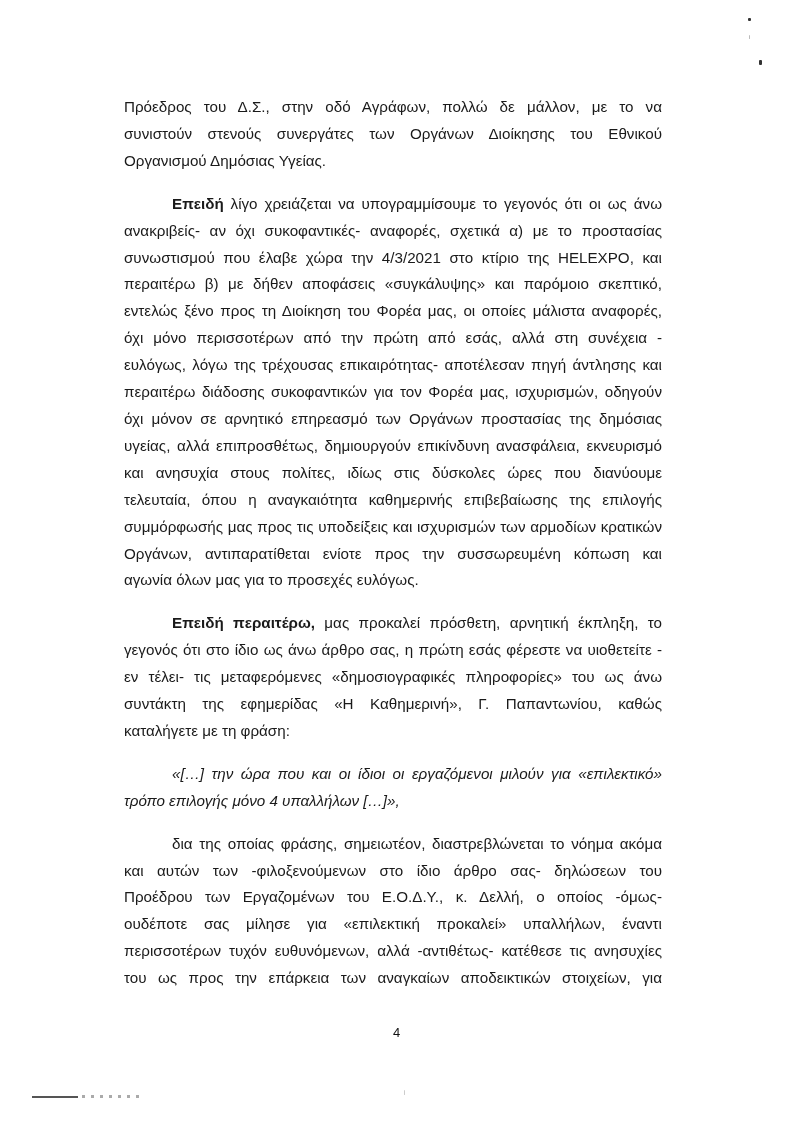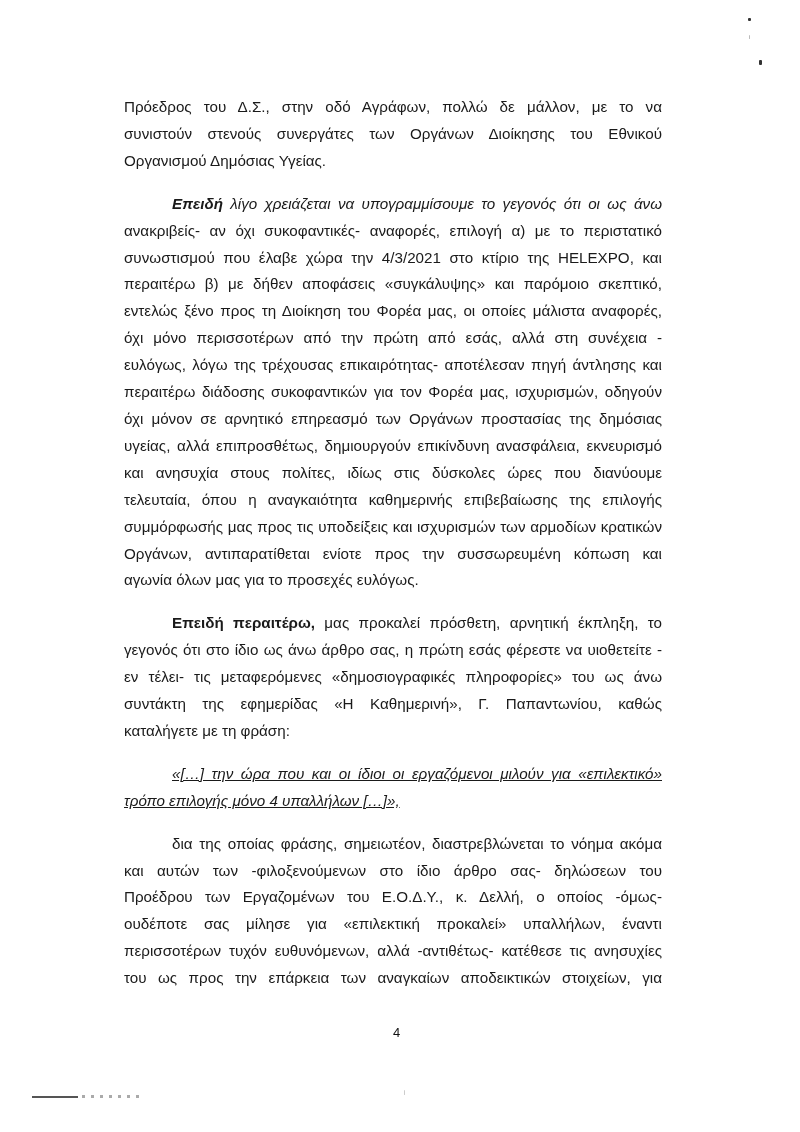--- a/index.html
+++ b/index.html
@@ -8,21 +8,21 @@
     position: absolute; left: 0; top: 0; width: 800px; height: 1132px; background: #fff;
   }
   .body-text {
     position: absolute; left: 124px; top: 94px; width: 538px;
     font-family: "Liberation Sans", sans-serif;
     font-size: 15.2px; line-height: 26.9px; color: #1a1a1a;
     text-align: justify;
   }
   .para { margin: 0 0 16px 0; }
   .b { font-weight: bold; }
-  .quote { font-style: italic; text-decoration: underline; }
+  .quote { font-style: italic; }
   .line { display: block; text-align: justify; text-align-last: justify; white-space: nowrap; }
   .line.last { text-align-last: left; }
   .pagenum {
     position: absolute; left: 393px; top: 1025px;
     font-family: "Liberation Sans", sans-serif; font-size: 13px; color: #111;
   }
   .footer-rule {
     position: absolute; left: 32px; top: 1096px; width: 46px; height: 2px; background: #555;
   }
   .footer-dots {
@@ -42,22 +42,22 @@
 
   <div class="body-text">
 
     <p class="para">
       <span class="line">Πρόεδρος του Δ.Σ., στην οδό Αγράφων, πολλώ δε μάλλον, με το να</span>
       <span class="line">συνιστούν στενούς συνεργάτες των Οργάνων Διοίκησης του Εθνικού</span>
       <span class="line last">Οργανισμού Δημόσιας Υγείας.</span>
     </p>
 
     <p class="para">
-      <span class="line" style="padding-left:48px;font-style:italic;"><span class="b">Επειδή</span><span> λίγο χρειάζεται να υπογραμμίσουμε το γεγονός ότι οι ως άνω</span></span>
-      <span class="line">ανακριβείς- αν όχι συκοφαντικές- αναφορές, επιλογή α) με το περιστατικό</span>
+      <span class="line" style="padding-left:48px;"><span class="b">Επειδή</span><span> λίγο χρειάζεται να υπογραμμίσουμε το γεγονός ότι οι ως άνω</span></span>
+      <span class="line">ανακριβείς- αν όχι συκοφαντικές- αναφορές, σχετικά α) με το προστασίας</span>
       <span class="line">συνωστισμού που έλαβε χώρα την 4/3/2021 στο κτίριο της HELEXPO, και</span>
       <span class="line">περαιτέρω β) με δήθεν αποφάσεις «συγκάλυψης» και παρόμοιο σκεπτικό,</span>
       <span class="line">εντελώς ξένο προς τη Διοίκηση του Φορέα μας, οι οποίες μάλιστα αναφορές,</span>
       <span class="line">όχι μόνο περισσοτέρων από την πρώτη από εσάς, αλλά στη συνέχεια -</span>
       <span class="line">ευλόγως, λόγω της τρέχουσας επικαιρότητας- αποτέλεσαν πηγή άντλησης και</span>
       <span class="line">περαιτέρω διάδοσης συκοφαντικών για τον Φορέα μας, ισχυρισμών, οδηγούν</span>
       <span class="line">όχι μόνον σε αρνητικό επηρεασμό των Οργάνων προστασίας της δημόσιας</span>
       <span class="line">υγείας, αλλά επιπροσθέτως, δημιουργούν επικίνδυνη ανασφάλεια, εκνευρισμό</span>
       <span class="line">και ανησυχία στους πολίτες, ιδίως στις δύσκολες ώρες που διανύουμε</span>
       <span class="line">τελευταία, όπου η αναγκαιότητα καθημερινής επιβεβαίωσης της επιλογής</span>

